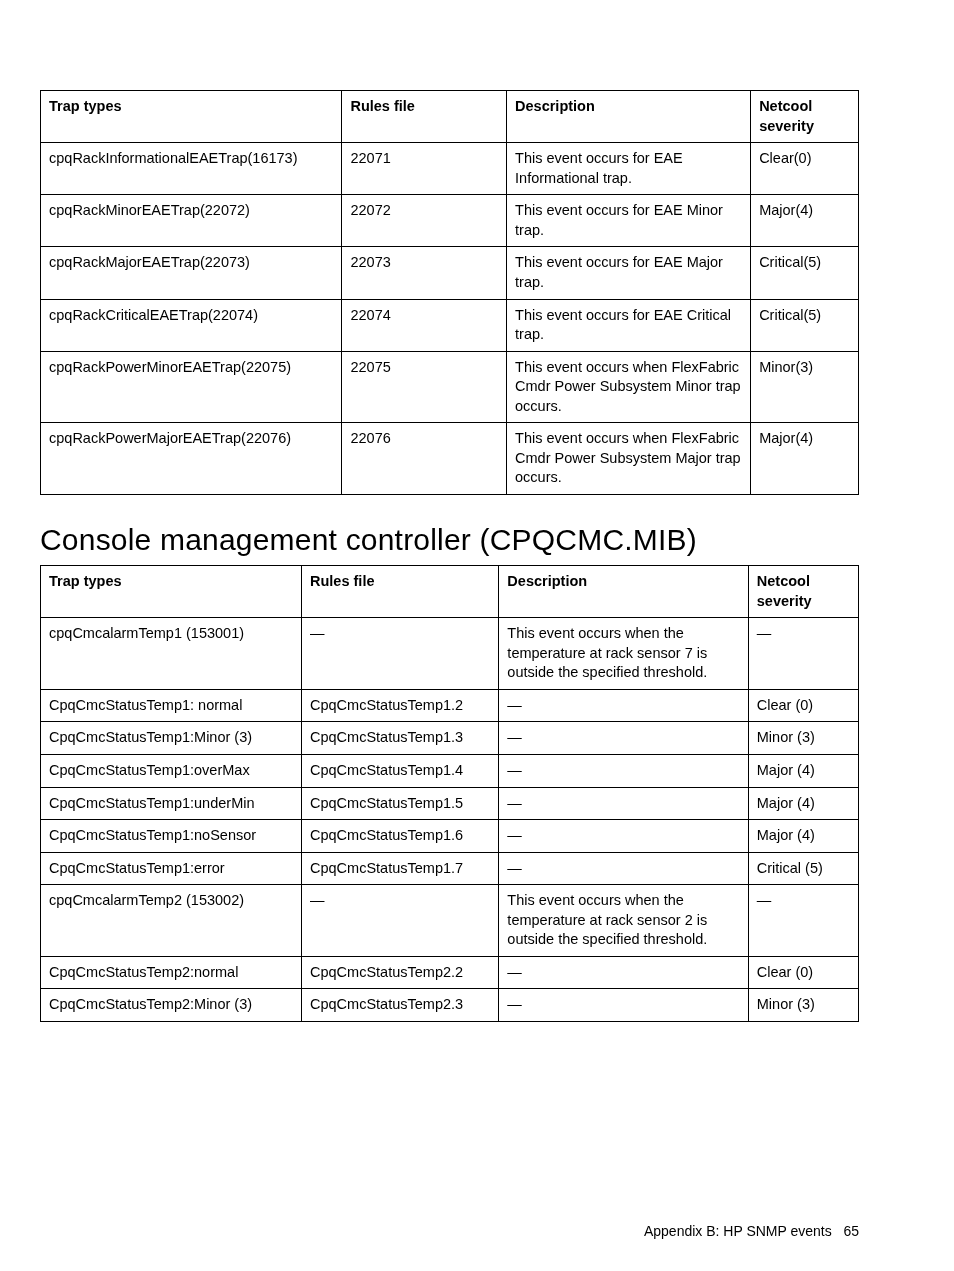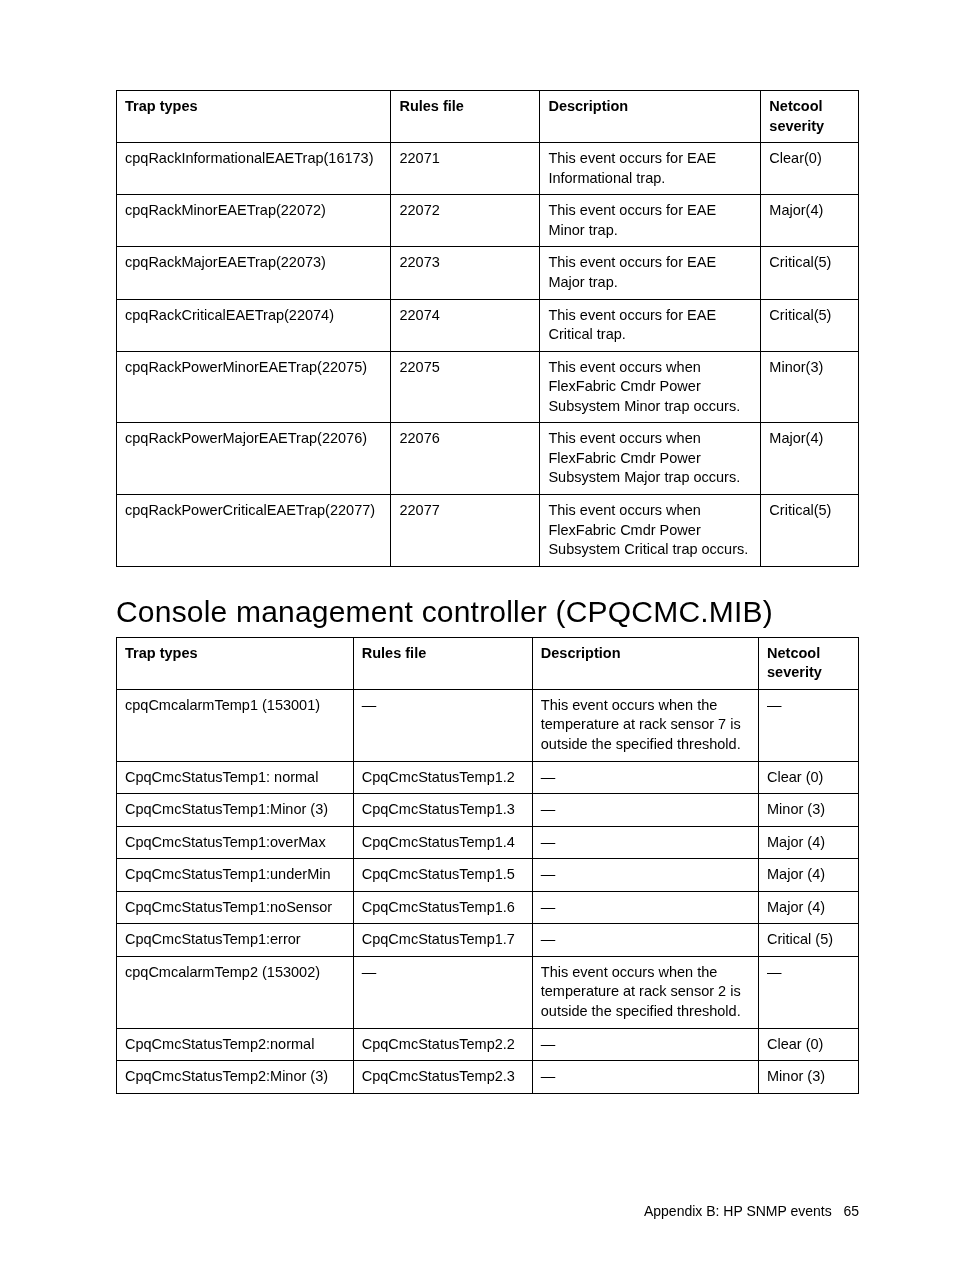--- a/index.html
+++ b/index.html
@@ -6,21 +6,21 @@
     margin: 0;
     padding: 0;
     font-family: Arial, Helvetica, sans-serif;
     background: #fff;
     color: #000;
   }
   .page {
     width: 954px;
     min-height: 1271px;
     box-sizing: border-box;
-    padding: 90px 95px 40px 116px;
+    padding: 90px 95px 40px 40px;
     position: relative;
   }
   table {
     border-collapse: collapse;
     width: 100%;
     margin-bottom: 28px;
   }
   th, td {
     border: 1px solid #000;
     text-align: left;
@@ -37,21 +37,21 @@
   .col-desc { width: 215px; }
   .col-sev { width: 95px; }
   h2.section-heading {
     font-weight: 300;
     font-size: 30px;
     margin: 10px 0 8px 0;
     letter-spacing: 0.2px;
   }
   .footer {
     position: absolute;
-    bottom: 52px;
+    bottom: 32px;
     right: 95px;
     font-size: 14px;
   }
 </style>
 </head>
 <body>
 
 <div class="page">
 
   <table>
@@ -99,26 +99,20 @@
         <td>22075</td>
         <td>This event occurs when FlexFabric Cmdr Power Subsystem Minor trap occurs.</td>
         <td>Minor(3)</td>
       </tr>
       <tr>
         <td>cpqRackPowerMajorEAETrap(22076)</td>
         <td>22076</td>
         <td>This event occurs when FlexFabric Cmdr Power Subsystem Major trap occurs.</td>
         <td>Major(4)</td>
       </tr>
-      <tr>
-        <td>cpqRackPowerCriticalEAETrap(22077)</td>
-        <td>22077</td>
-        <td>This event occurs when FlexFabric Cmdr Power Subsystem Critical trap occurs.</td>
-        <td>Critical(5)</td>
-      </tr>
     </tbody>
   </table>
 
   <h2 class="section-heading">Console management controller (CPQCMC.MIB)</h2>
 
   <table>
     <colgroup>
       <col class="col-trap">
         <col class="col-rules">
         <col class="col-desc">

